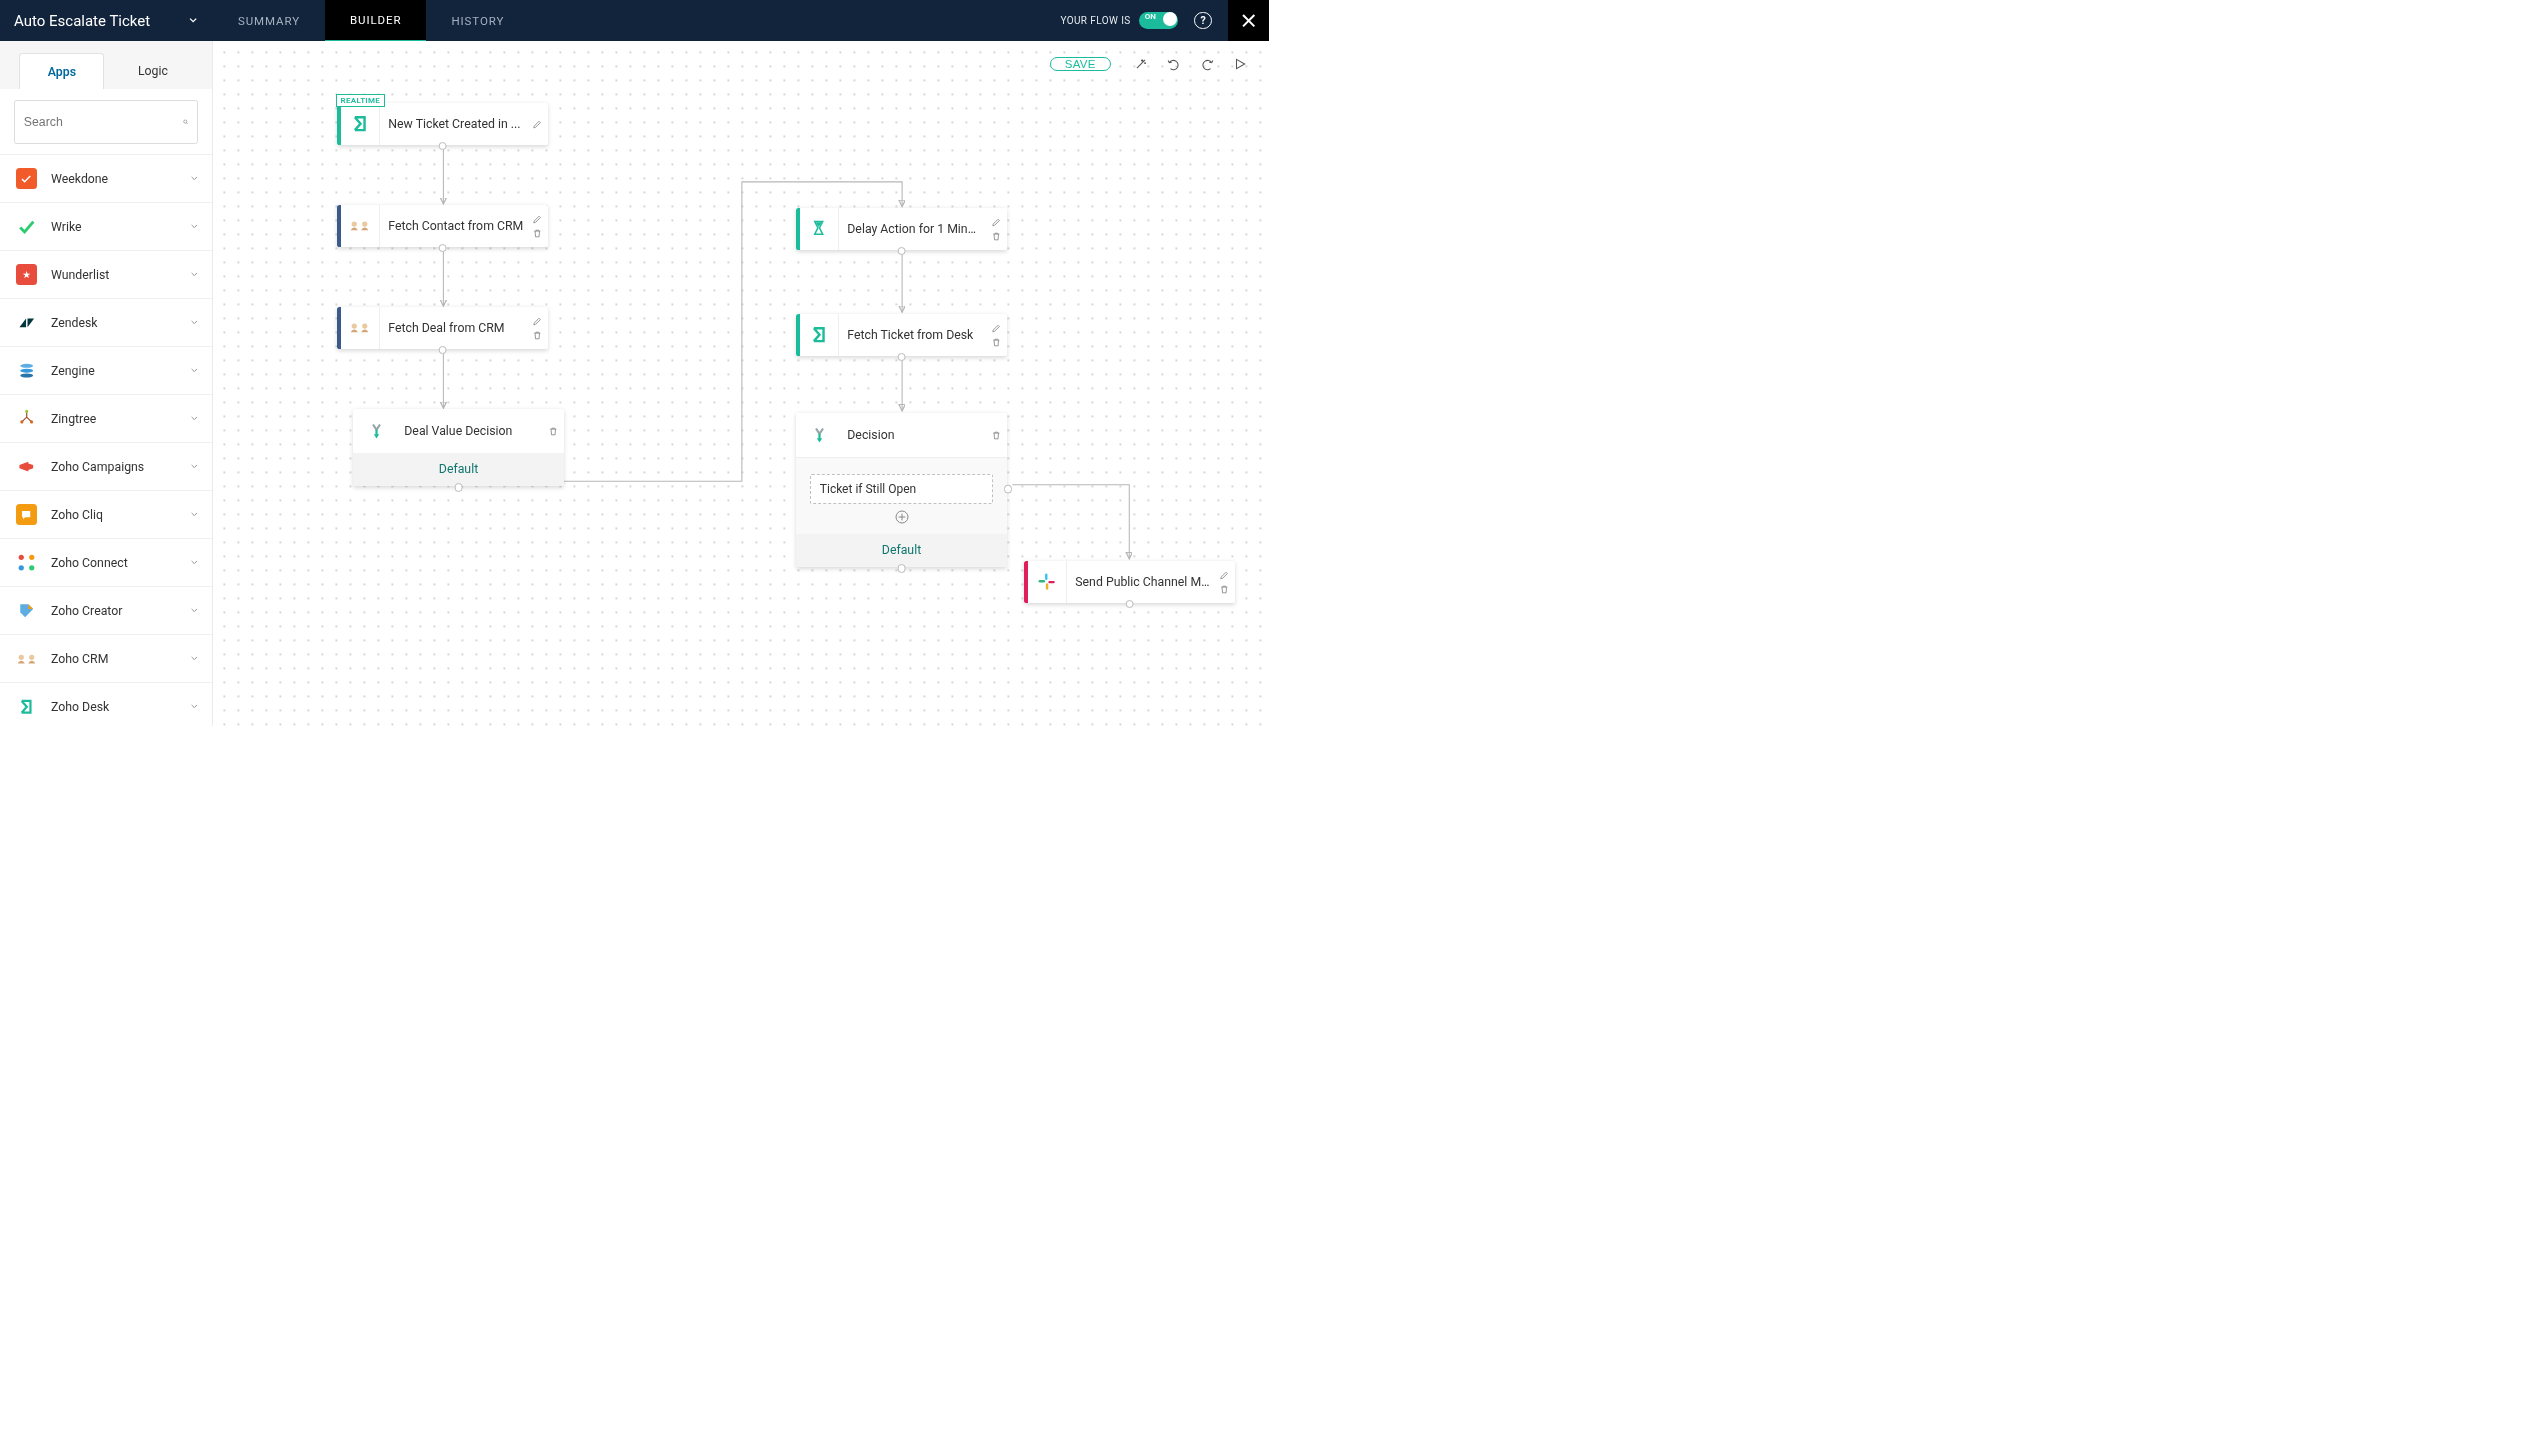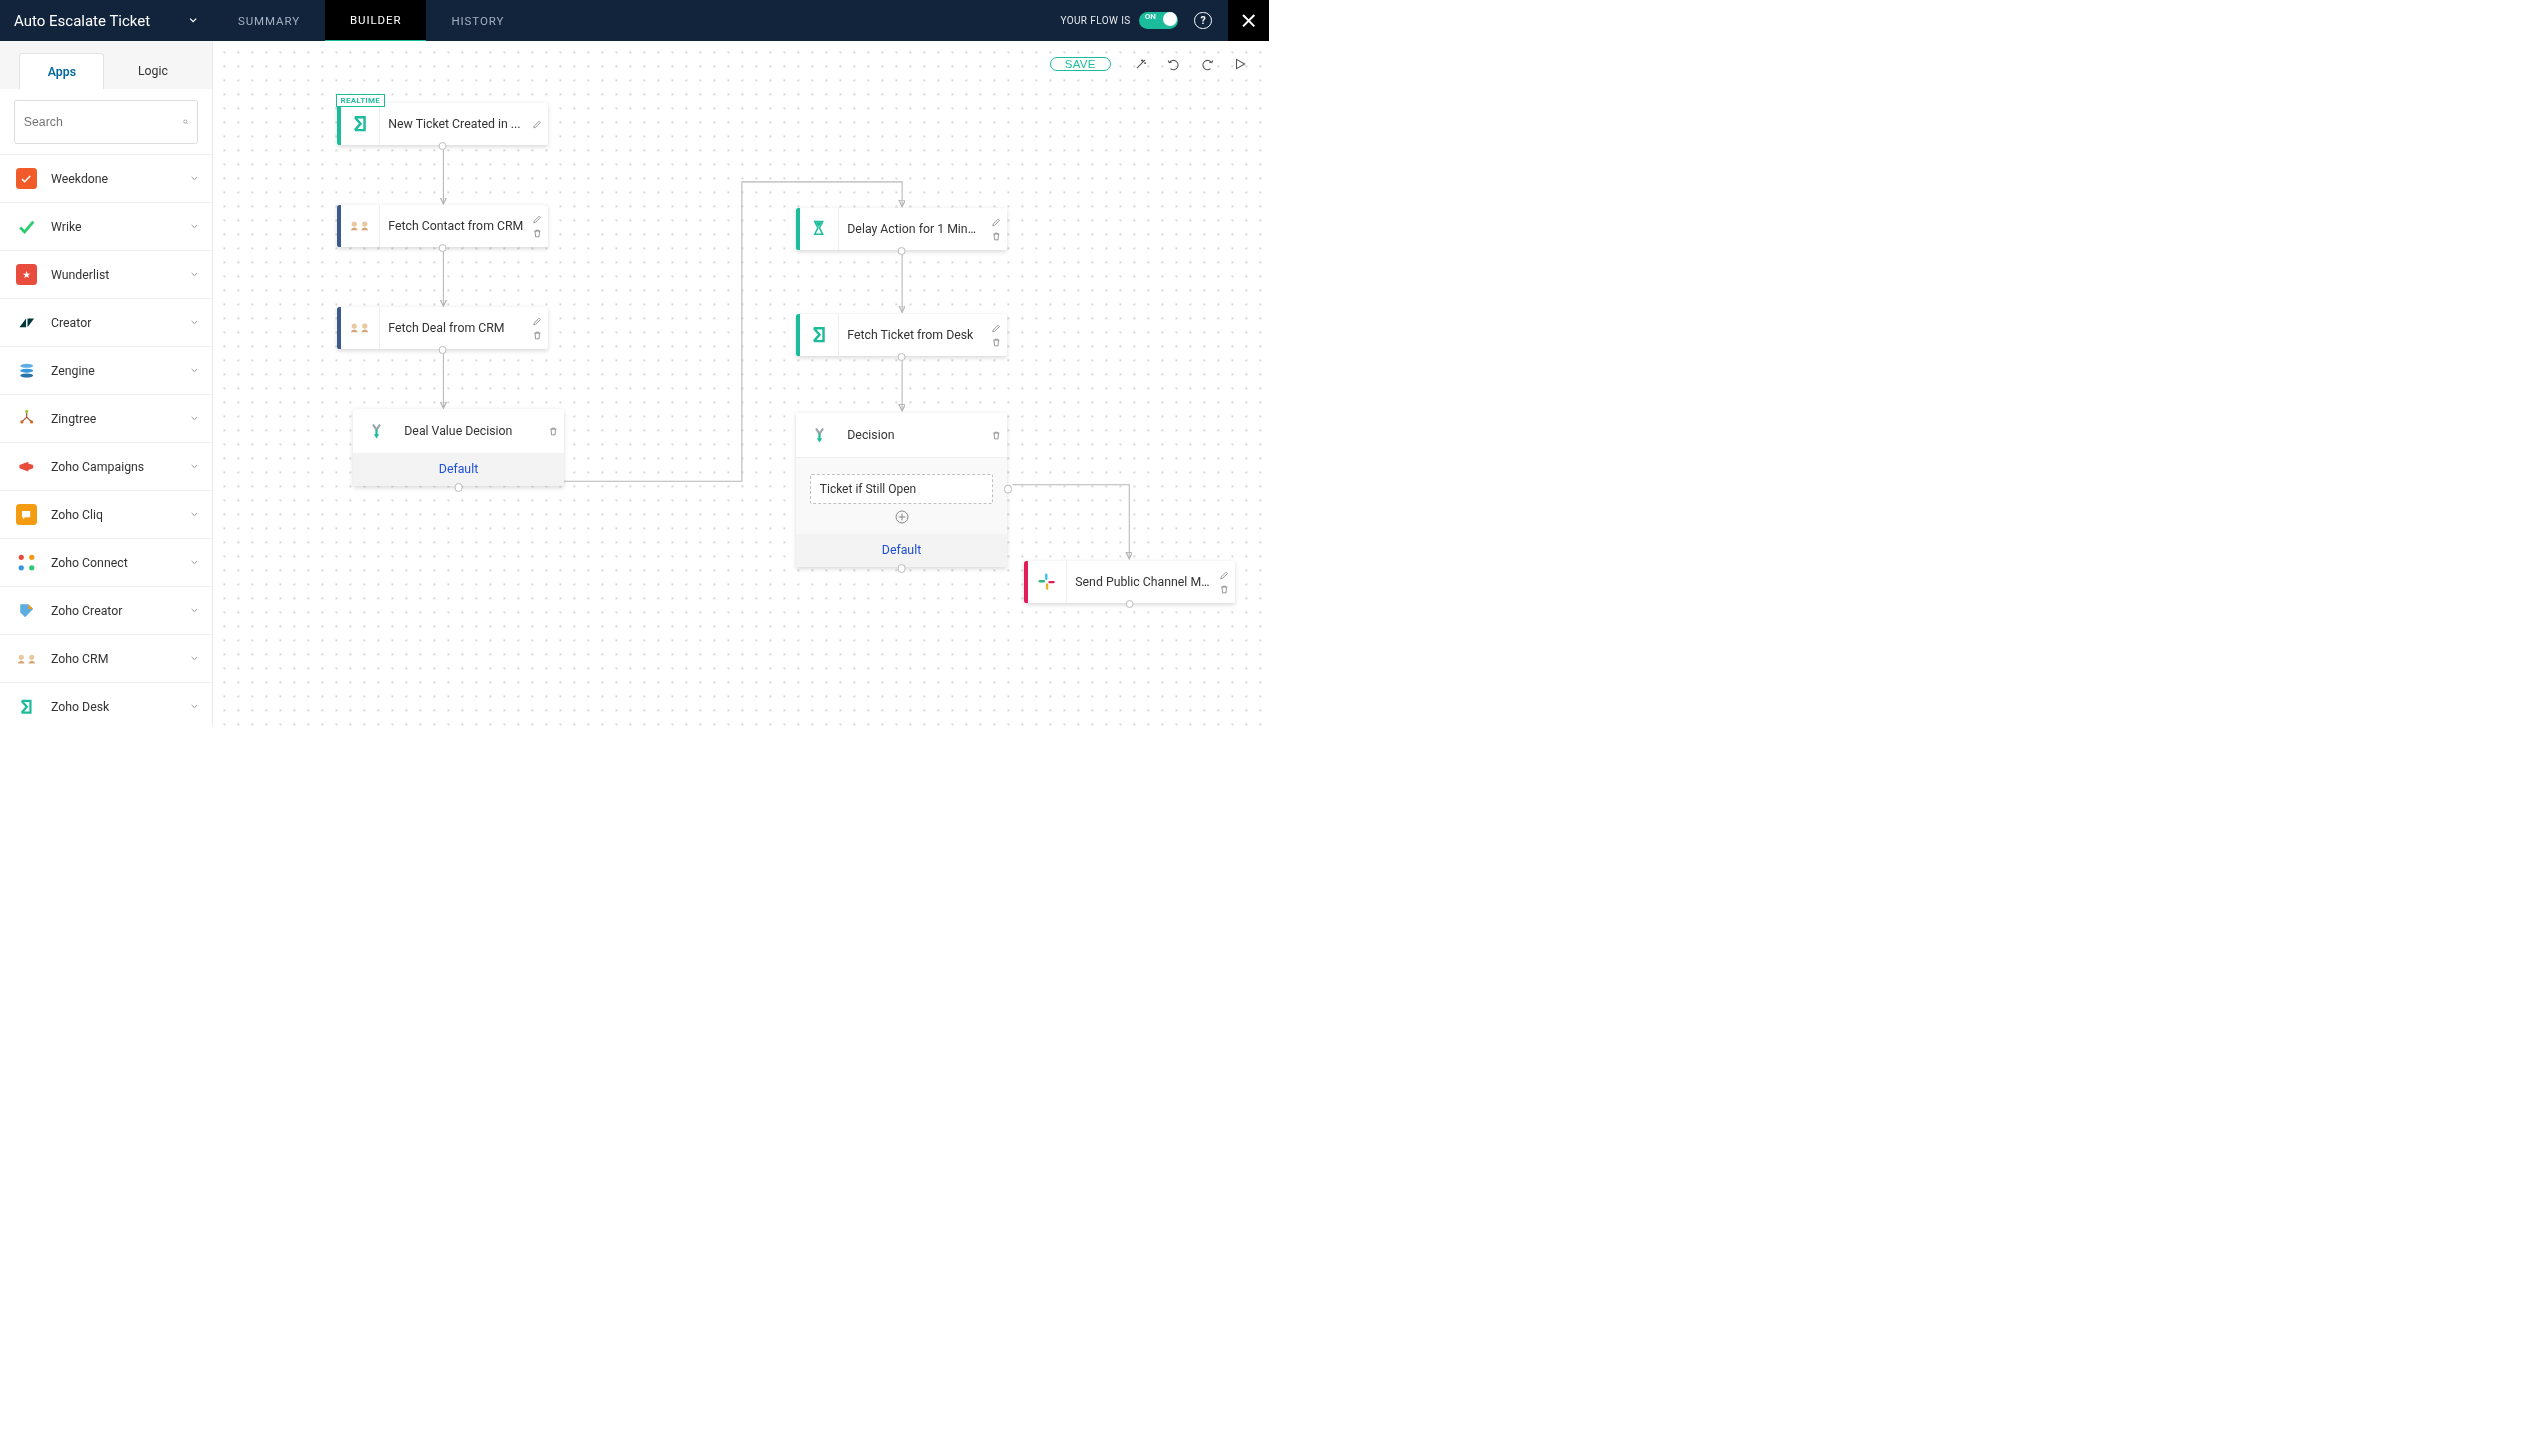--- a/index.html
+++ b/index.html
@@ -57,21 +57,21 @@
   .node-actions svg { width: 10.6px; height: 10.6px; color: #8a8a8a; cursor: pointer; }
   .node-badge { position: absolute; top: -8.8px; left: -0.9px; background: #fff; border: 0.9px solid #1bbc9b; color: #1bbc9b; font-size: 8px; font-weight: 600; padding: 0.9px 3.5px; letter-spacing: 0.3px; }
   .out-port { width: 8.8px; height: 8.8px; border: 0.9px solid #bbb; background: #fff; border-radius: 50%; position: absolute; bottom: -5.3px; left: 50%; transform: translateX(-50%); }
   
   
   .decision { position: absolute; background: #fff; box-shadow: 0 1.8px 4.4px rgba(0,0,0,0.15); border-radius: 2.6px; width: 211px; }
   .decision-head { display: flex; align-items: center; min-height: 44px; }
   .decision-cond-area { padding: 16px 14px 8.8px 14px; background: #f9f9f9; border-top: 0.9px solid #eee; position: relative; }
   .decision-cond { border: 0.9px dashed #c0c0c0; border-radius: 1.8px; padding: 7px 8.8px; font-size: 12px; color: #333; background: #fff; cursor: pointer; }
   .decision-add { width: 16px; height: 16px; margin: 5.3px auto 0; color: #888; cursor: pointer; display:block;}
-  .decision-default { background: #f3f3f3; text-align: center; padding: 8.8px 0 10.6px 0; font-size: 12.3px; color: #1d4ed8; border-bottom-left-radius: 2.6px; border-bottom-right-radius: 2.6px; position: relative; }
+  .decision-default { background: #f3f3f3; text-align: center; padding: 8.8px 0 10.6px 0; font-size: 12.3px; color: #0f766e; border-bottom-left-radius: 2.6px; border-bottom-right-radius: 2.6px; position: relative; }
   .cond-port { width: 8.8px; height: 8.8px; border: 0.9px solid #bbb; background: #fff; border-radius: 50%; position: absolute; right: -5.3px; top: 50%; transform: translateY(-50%); }
   .def-port { width: 8.8px; height: 8.8px; border: 0.9px solid #bbb; background: #fff; border-radius: 50%; position: absolute; bottom: -5.3px; left: 50%; transform: translateX(-50%); }
 
   
   .connectors { position: absolute; top: 0; left: 0; width: 100%; height: 100%; pointer-events: none; }
   .connectors path, .connectors line { stroke: #b6b6b6; stroke-width: 1.2; fill: none; }
   .arrowhead { fill: #b6b6b6; }
 
   
   .ic-weekdone { background: #f15a29; color:#fff; }
@@ -167,21 +167,21 @@
       <svg class="app-chevron" viewBox="0 0 24 24" stroke="#888" stroke-width="2" fill="none">
           <polyline points="6 9 12 15 18 9"></polyline>
         </svg>
     </div>
     <div class="app-item">
       <span class="app-icon ic-zendesk">
           <svg width="17.6" height="17.6" viewBox="0 0 24 24" fill="#03363d">
             <path d="M11 6 L11 18 L2 18 Z M13 18 L13 6 L22 6 Z"></path>
           </svg>
         </span>
-      <span class="app-name">Creator</span>
+      <span class="app-name">Zendesk</span>
       <svg class="app-chevron" viewBox="0 0 24 24" stroke="#888" stroke-width="2" fill="none">
           <polyline points="6 9 12 15 18 9"></polyline>
         </svg>
     </div>
     <div class="app-item">
       <span class="app-icon ic-zengine">
           <svg width="19.4" height="19.4" viewBox="0 0 24 24">
             <ellipse cx="12" cy="6" rx="8" ry="2.5" fill="#5dade2"></ellipse>
             <ellipse cx="12" cy="12" rx="8" ry="2.5" fill="#3498db"></ellipse>
             <ellipse cx="12" cy="18" rx="8" ry="2.5" fill="#2874a6"></ellipse>

